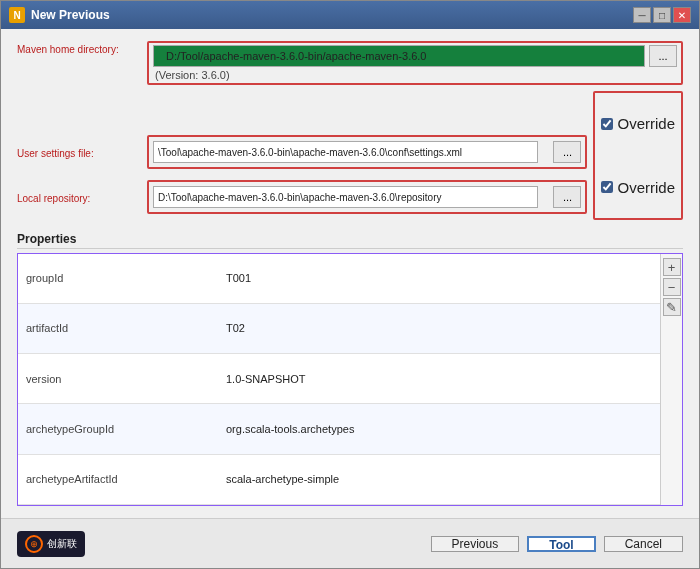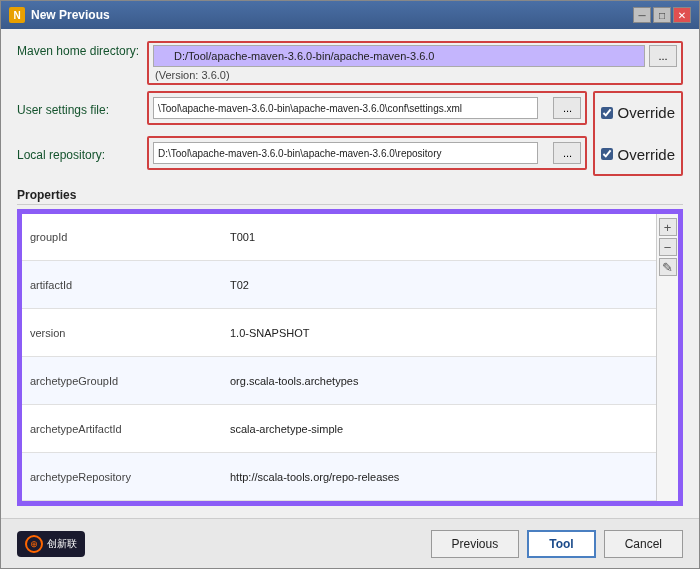--- a/index.html
+++ b/index.html
@@ -99,22 +99,22 @@
     }
     .maven-dir-row {
       display: flex;
       align-items: center;
       gap: 4px;
     }
     .input-box {
       flex: 1;
       height: 22px;
       border: 1px solid #aaa;
-      background: #c4b5fd;
-      padding: 0 20px;
+      background: #15803d;
+      padding: 0 12px;
       font-size: 11px;
       color: #222;
       outline: none;
     }
     .browse-btn {
       width: 28px;
       height: 22px;
       border: 1px solid #aaa;
       background: #e8e8e8;
       cursor: pointer;
@@ -181,21 +181,21 @@
     }
     .section-label {
       font-size: 12px;
       font-weight: bold;
       color: #222;
       margin: 6px 0 4px 0;
       border-bottom: 1px solid #ccc;
       padding-bottom: 2px;
     }
     .properties-container {
-      border: 5px solid #8b5cf6;
+      border: 1px solid #8b5cf6;
       background: white;
       flex: 1;
       display: flex;
     }
     .properties-table {
       flex: 1;
       border-collapse: collapse;
     }
     .properties-table tr {
       border-bottom: 1px solid #e0e0e0;
@@ -272,43 +272,43 @@
       align-items: center;
       justify-content: center;
       font-size: 9px;
       color: #ff6600;
     }
     .footer-buttons {
       display: flex;
       gap: 8px;
     }
     .footer-btn {
-      height: 28px;
+      height: 16px;
       padding: 0 20px;
       border: 1px solid #999;
       background: #f0f0f0;
       cursor: pointer;
       font-size: 12px;
       color: #222;
     }
     .footer-btn.primary {
       background: white;
       border: 2px solid #4a7fc1;
       color: #1a4a8a;
       font-weight: bold;
     }
     .field-row-outer {
       display: flex;
       align-items: flex-start;
       margin-bottom: 6px;
     }
     .label-col {
       width: 130px;
-      font-size: 12px;
-      color: #14532d;
+      font-size: 10px;
+      color: #b91c1c;
       flex-shrink: 0;
       padding-top: 3px;
     }
     .controls-col {
       flex: 1;
       display: flex;
       flex-direction: column;
     }
   </style>
 </head>
@@ -337,21 +337,21 @@
           <div class="maven-dir-row">
             <input class="input-box" type="text" style="flex: 1 1 0%;" value="D:/Tool/apache-maven-3.6.0-bin/apache-maven-3.6.0">
             <div class="browse-btn">...</div>
           </div>
           <div class="version-text">(Version: 3.6.0)</div>
         </div>
       </div>
     </div>
 
     <div class="field-row-outer" style="align-items:stretch;">
-      <div style="flex:1; display:flex; flex-direction:column; gap:5px;">
+      <div style="flex:1; display:flex; flex-direction:column; gap:5px;margin-top:44px;">
 
         <div class="field-row">
           <div class="label-col">User settings file:</div>
           <div class="field-control">
             <div class="settings-group">
               <div class="settings-row">
                 <input class="settings-input" type="text" value="\Tool\apache-maven-3.6.0-bin\apache-maven-3.6.0\conf\settings.xml" style="">
                 <div class="browse-btn">...</div>
               </div>
             </div>
@@ -400,24 +400,20 @@
               <td>1.0-SNAPSHOT</td>
             </tr>
             <tr>
               <td>archetypeGroupId</td>
               <td>org.scala-tools.archetypes</td>
             </tr>
             <tr>
               <td>archetypeArtifactId</td>
               <td>scala-archetype-simple</td>
             </tr>
-            <tr>
-              <td>archetypeRepository</td>
-              <td>http://scala-tools.org/repo-releases</td>
-            </tr>
           </tbody>
       </table>
       <div class="props-actions">
         <div class="prop-action-btn">+</div>
         <div class="prop-action-btn">−</div>
         <div class="prop-action-btn">✎</div>
       </div>
     </div>
 
   </div>

